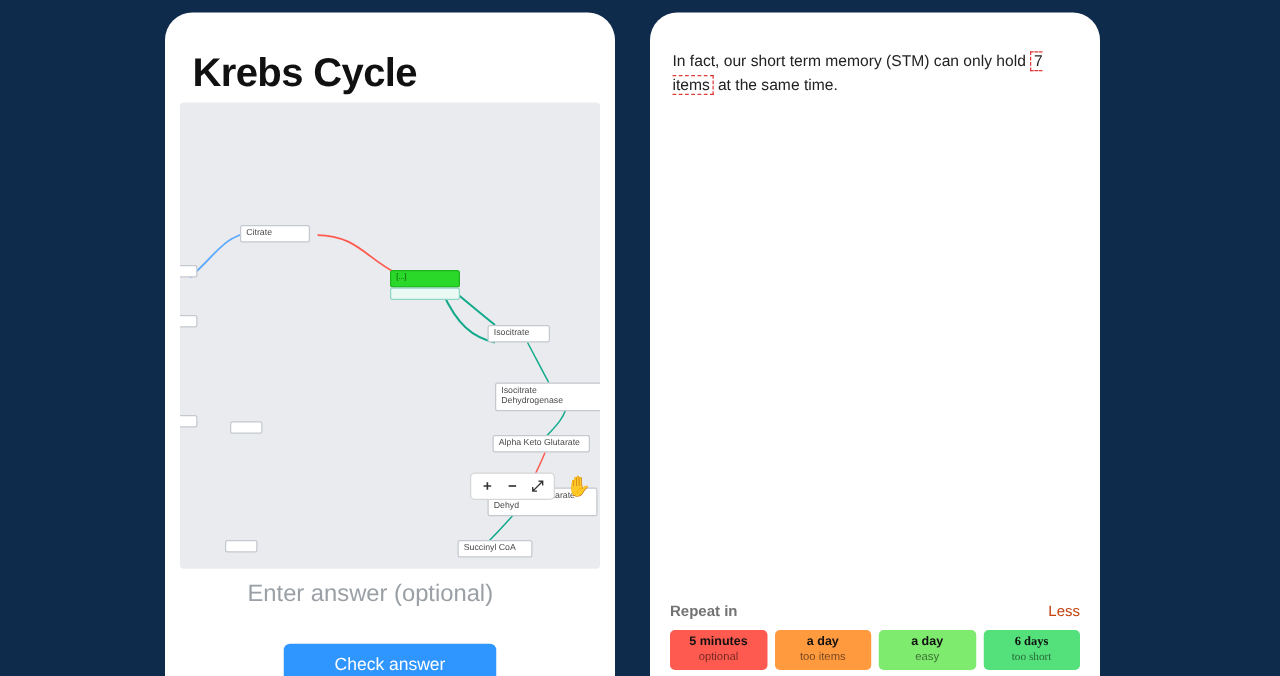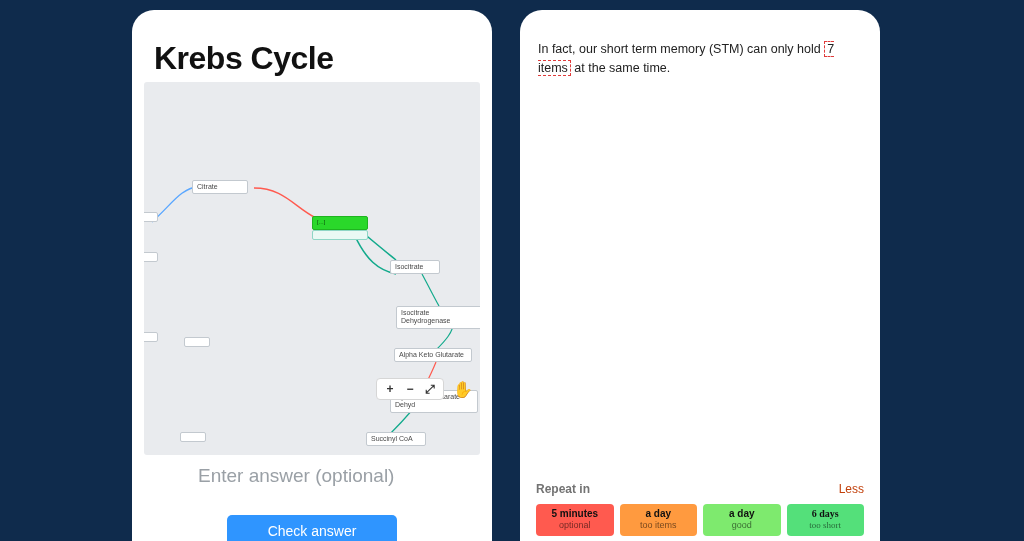--- a/index.html
+++ b/index.html
@@ -189,21 +189,21 @@
         <div class="choice c0">
           <div class="top">5 minutes</div>
           <div class="bot">optional</div>
         </div>
         <div class="choice c1">
           <div class="top">a day</div>
           <div class="bot">too items</div>
         </div>
         <div class="choice c2">
           <div class="top">a day</div>
-          <div class="bot">good</div>
+          <div class="bot">easy</div>
         </div>
         <div class="choice c3">
           <div class="top">6 days</div>
           <div class="bot">too short</div>
         </div>
       </div>
     </div>
   </div>
 
 </div>

